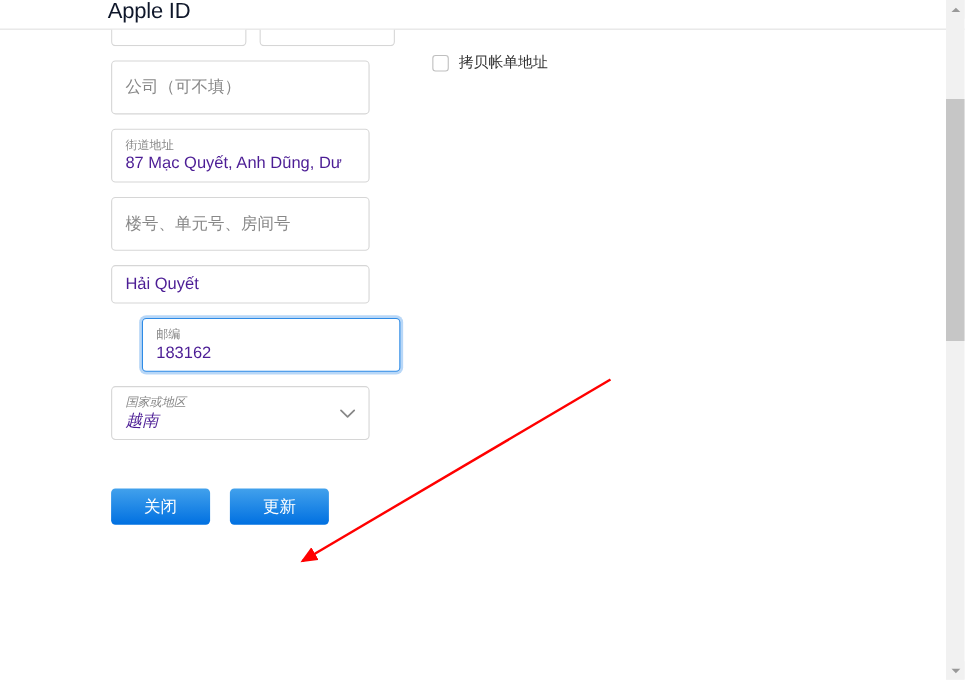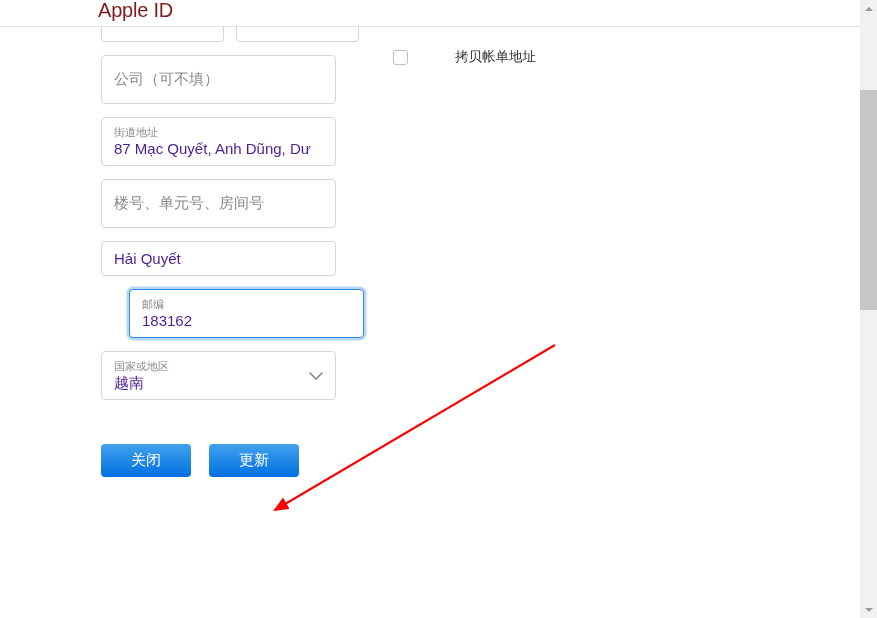--- a/index.html
+++ b/index.html
@@ -13,21 +13,21 @@
       overflow: hidden;
     }
     .header {
       padding: 0 0 8px 98px;
       border-bottom: 1px solid #e0e0e0;
       height: 27px;
     }
     .header-title {
       font-size: 20px;
       font-weight: 500;
-      color: #7f1d1d;
+      color: #0f172a;
       letter-spacing: -0.2px;
       line-height: 20px;
     }
     .content {
       padding: 0 0 0 101px;
       position: relative;
     }
     .field {
       border: 1px solid #d6d6d6;
       border-radius: 4px;
@@ -63,20 +63,21 @@
       font-size: 15px;
       color: #888;
     }
     .field.focused {
       border: 1px solid #2e8be6;
       box-shadow: 0 0 0 2.5px rgba(0,113,227,0.28);
       margin-left: 28px;
     }
     .field.select {
       padding-right: 52px;
+      font-style: italic;
     }
     .chev {
       position: absolute;
       right: 12px;
       top: 50%;
       transform: translateY(-50%);
     }
     .chev svg { display:block; }
     .gap { height: 13px; }
     .btns {
@@ -107,21 +108,20 @@
       width: 15px;
       height: 15px;
       border: 1px solid #bfbfbf;
       border-radius: 3px;
       background: #fff;
       cursor: pointer;
     }
     .copy-label {
       font-size: 13.5px;
       color: #333;
-      margin-left: 38px;
     }
     .row-name-cut {
       display: flex;
       gap: 12px;
       height: 15px;
       overflow: hidden;
       position: relative;
       margin-bottom: 0;
     }
     .row-name-cut .field {

